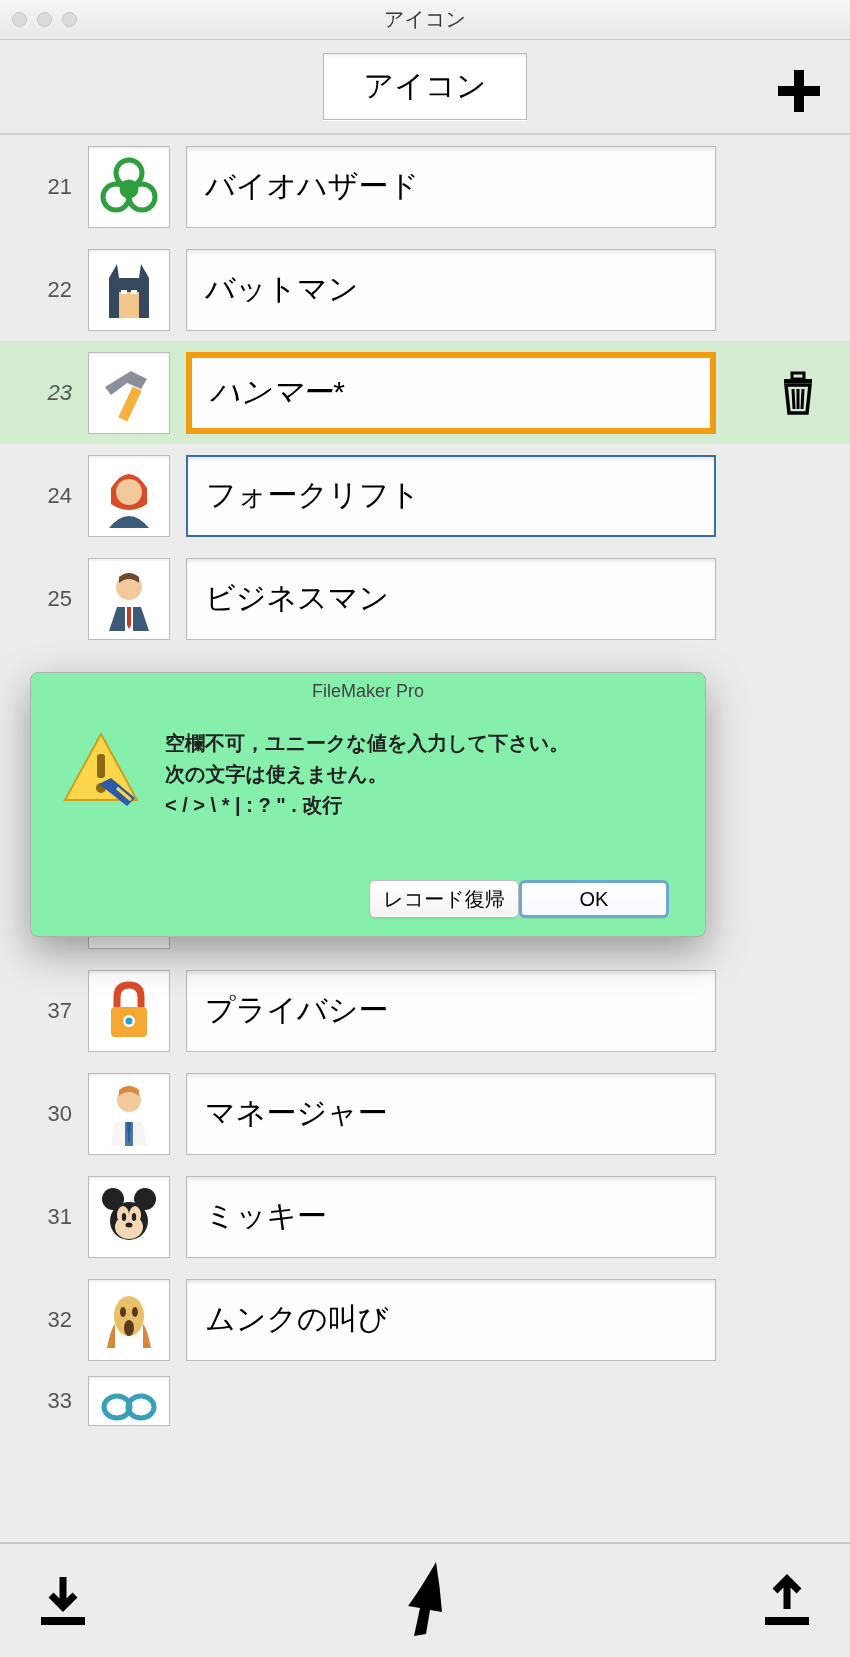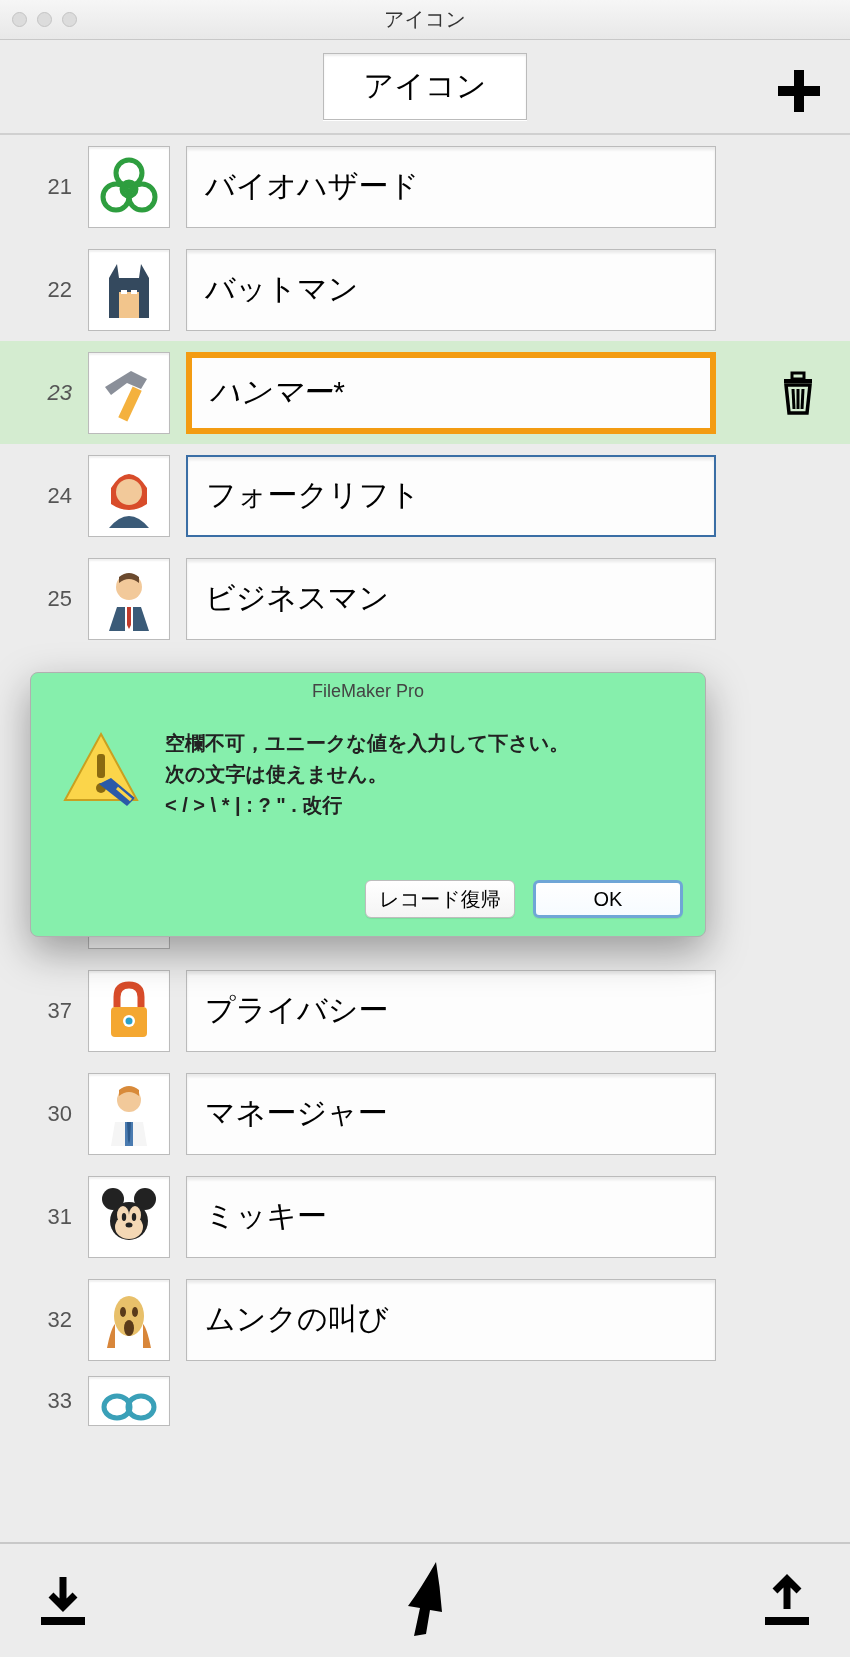--- a/index.html
+++ b/index.html
@@ -130,22 +130,22 @@
     position: relative;
     flex-shrink: 0;
   }
   .dialog-text {
     padding-left: 20px;
     font-size: 20px; color: #222;
     line-height: 1.55;
     font-weight: 600;
   }
   .dialog-buttons {
-    position: absolute; right: 22px; bottom: 18px;
-    display: flex; gap: 18px;
+    position: absolute; right: 36px; bottom: 18px;
+    display: flex; 
   }
   .dlg-btn {
     min-width: 150px; height: 38px;
     border-radius: 6px;
     font-size: 20px;
     display: flex; align-items: center; justify-content: center;
     cursor: pointer;
     background: linear-gradient(#fff,#f4f4f4);
     border: 1px solid #bdbdbd;
     box-shadow: 0 1px 1px rgba(0,0,0,.08);

